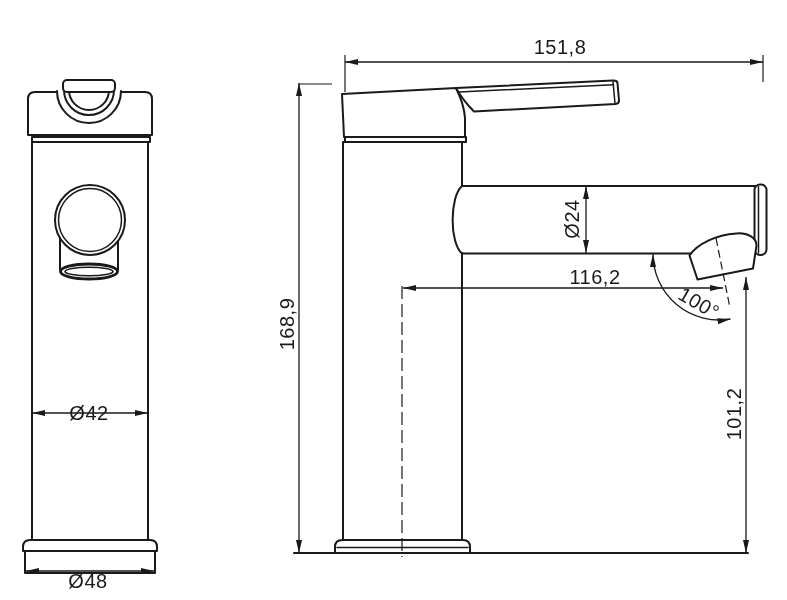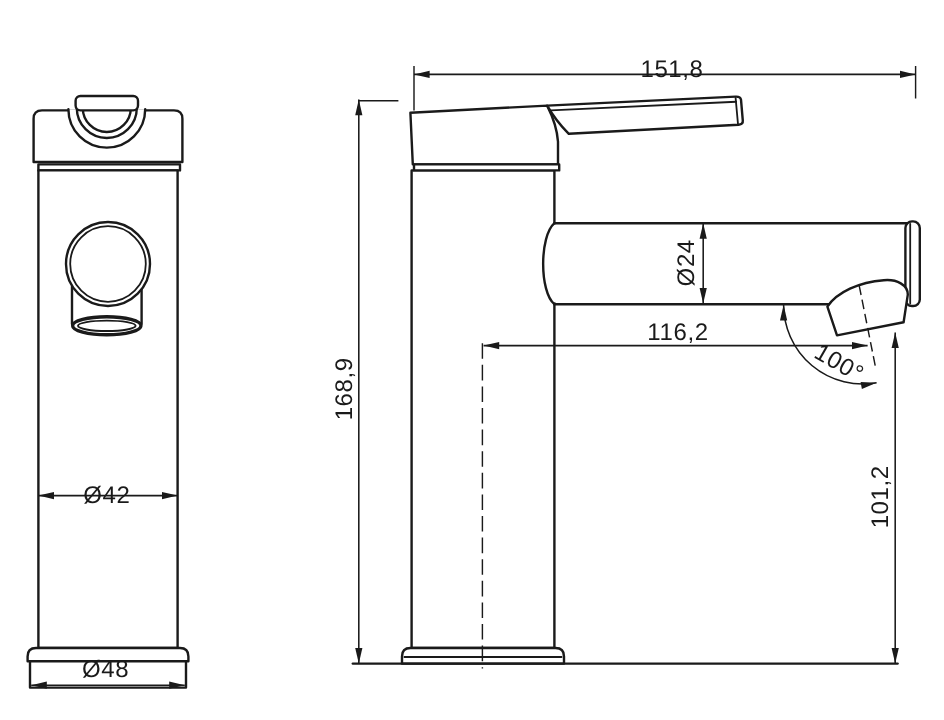--- a/index.html
+++ b/index.html
@@ -113,22 +113,22 @@
     <line class="dim" x1="586" y1="186" x2="586" y2="253" marker-start="url(#arr)" marker-end="url(#arr)"></line>
 
     <line class="dim" x1="403" y1="288" x2="723" y2="288" marker-start="url(#arr)" marker-end="url(#arr)"></line>
 
     <path class="dim" d="M653,254 A66,66 0 0 0 730.5,319" marker-start="url(#arr)" marker-end="url(#arr)"></path>
 
     <line class="dim" x1="746" y1="277" x2="746" y2="553" marker-start="url(#arr)" marker-end="url(#arr)"></line>
   </g>
 </svg>
 
-  <span class="dim-label" style="left:560px;top:58px">151,8</span>
+  <span class="dim-label" style="left:560px;top:47px">151,8</span>
   <span class="dim-label rot-ccw" style="left:287px;top:324px">168,9</span>
   <span class="dim-label rot-ccw" style="left:572px;top:219px">Ø24</span>
-  <span class="dim-label" style="left:565px;top:277px">116,2</span>
+  <span class="dim-label" style="left:595px;top:277px">116,2</span>
   <span class="dim-label rot-angle" style="left:699px;top:303px">100°</span>
   <span class="dim-label rot-ccw" style="left:734px;top:414px">101,2</span>
   <span class="dim-label" style="left:89px;top:413px">Ø42</span>
-  <span class="dim-label" style="left:88px;top:558px">Ø48</span>
+  <span class="dim-label" style="left:88px;top:581px">Ø48</span>
 
 </div>
 
 </body></html>

